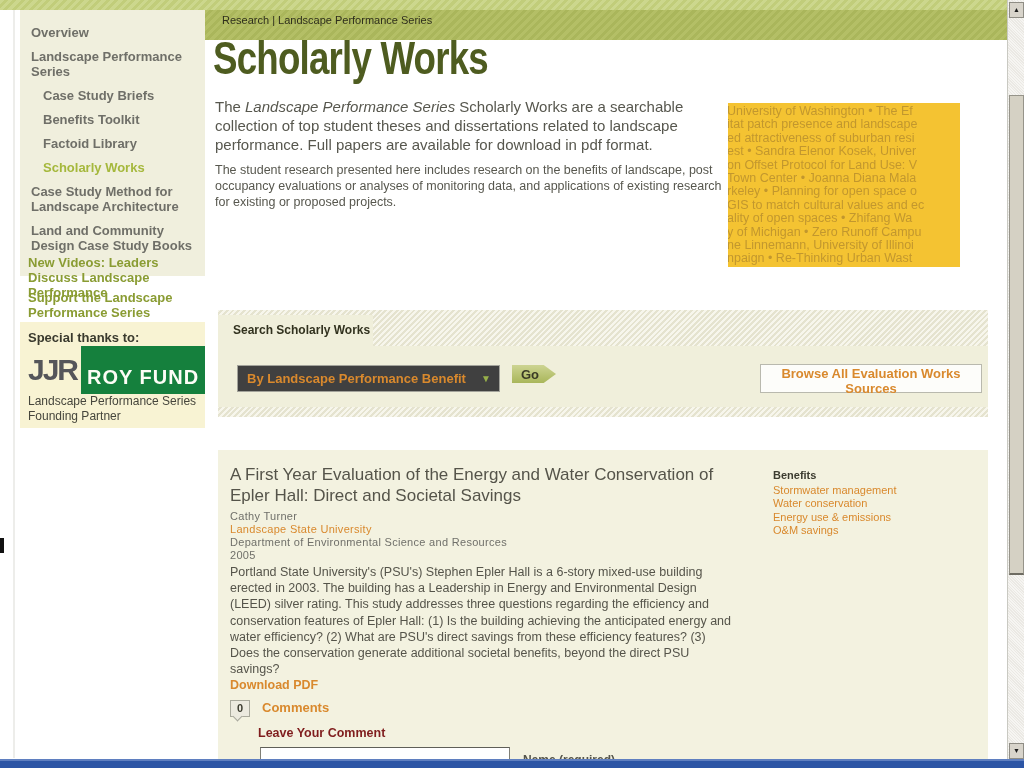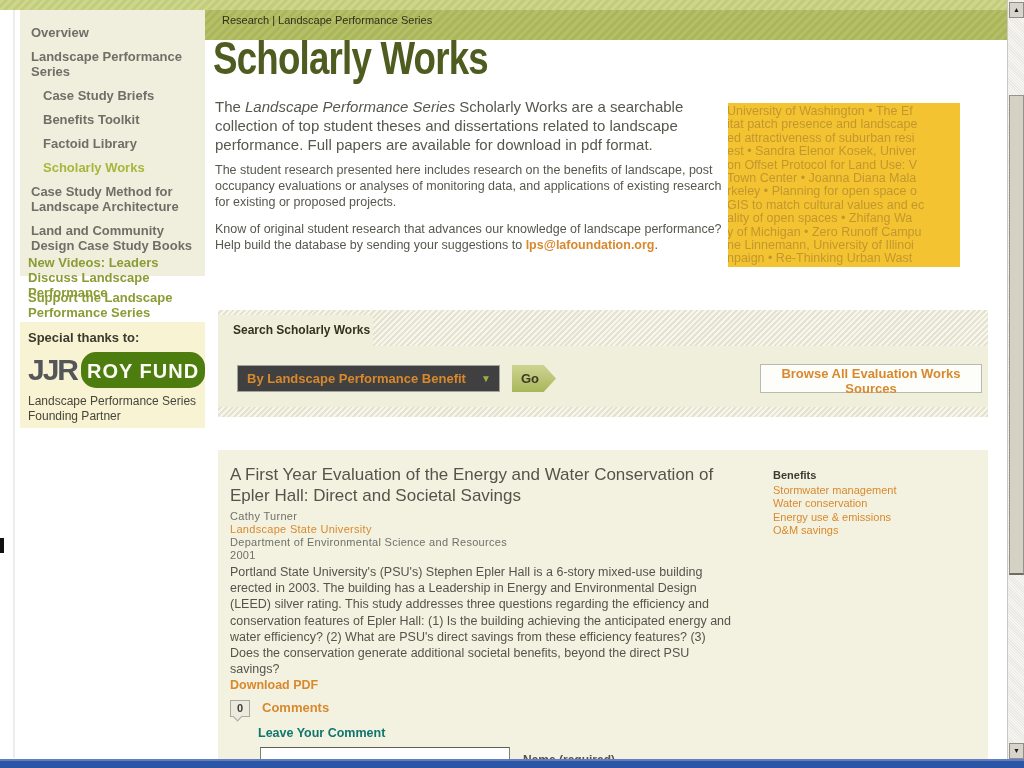--- a/index.html
+++ b/index.html
@@ -25,22 +25,22 @@
   .nav-item.active{color:#a5b83c;}
   .promo{position:absolute;left:28px;width:175px;font-size:13px;font-weight:bold;
     color:#8a9c33;line-height:15px;cursor:pointer;text-decoration:none;display:block;}
   .promo.p1{top:255px;}
   .promo.p2{top:290px;}
   .thanks{position:absolute;left:20px;top:322px;width:185px;height:106px;
     background:#f8f3d3;box-sizing:border-box;padding:8px 8px 6px 8px;}
   .thanks-head{font-size:13px;font-weight:bold;color:#3a3a2e;}
   .logo{margin-top:8px;display:flex;align-items:center;height:34px;}
   .logo-jjr{font-size:30px;font-weight:900;color:#55565a;letter-spacing:-2px;margin-right:4px;}
-  .logo-roy{background:#4d7c0f;color:#fdfdf6;font-size:20px;font-weight:bold;
-    padding:8px 6px 5px 6px;letter-spacing:1px;white-space:nowrap;border-radius:15px;}
+  .logo-roy{background:#15803d;color:#fdfdf6;font-size:20px;font-weight:bold;
+    padding:20px 6px 5px 6px;letter-spacing:1px;white-space:nowrap;}
   .thanks-cap{margin-top:7px;font-size:12px;color:#46463c;line-height:15px;}
 
   
   h1.title{position:absolute;left:213px;top:30px;margin:0;font-size:47px;font-weight:bold;
     color:#4e5c20;letter-spacing:-1px;transform:scaleX(0.78);transform-origin:left top;white-space:nowrap;}
   .intro1{position:absolute;left:215px;top:97px;width:512px;margin:0;font-size:15px;
     line-height:19px;color:#57574e;}
   .intro2{position:absolute;left:215px;top:162px;width:516px;margin:0;font-size:12.5px;
     line-height:16px;color:#57574e;}
   .intro3{position:absolute;left:215px;top:221px;width:512px;margin:0;font-size:12.5px;
@@ -56,21 +56,21 @@
   .search-wrap{position:absolute;left:218px;top:310px;width:770px;height:107px;
     background:repeating-linear-gradient(135deg,#f7f6ec 0 2px,#e5e3cf 2px 4px);}
   .search-tab{position:absolute;left:0;top:5px;width:155px;height:31px;background:#f0efdb;
     font-size:12px;font-weight:bold;color:#32321f;line-height:31px;padding-left:15px;box-sizing:border-box;}
   .search-body{position:absolute;left:0;top:36px;width:770px;height:61px;background:#f0efdb;}
   .dropdown{position:absolute;left:19px;top:19px;width:263px;height:27px;background:#404040;
     border:1px solid #a3a39b;box-sizing:border-box;display:flex;align-items:center;
     justify-content:space-between;padding:0 8px 0 9px;cursor:pointer;}
   .dropdown .dd-text{font-size:13px;font-weight:bold;color:#d9892d;white-space:nowrap;}
   .dd-arrow{font-size:10px;color:#98b04a;}
-  .go{position:absolute;left:294px;top:19px;width:44px;height:27px;border:0;cursor:pointer;
+  .go{position:absolute;left:294px;top:19px;width:44px;height:18px;border:0;cursor:pointer;
     background:linear-gradient(#cdd492,#a9b65a);
     clip-path:polygon(0 0,72% 0,100% 50%,72% 100%,0 100%);
     font-family:"Liberation Sans",sans-serif;font-size:13px;font-weight:bold;color:#3a3a26;
     text-align:left;padding-left:9px;}
   .browse{position:absolute;left:542px;top:18px;width:222px;height:29px;background:#fdfdfa;
     border:1px solid #b9b9ae;cursor:pointer;font-family:"Liberation Sans",sans-serif;
     font-size:13px;font-weight:bold;color:#d9892d;}
 
   
   .article{position:absolute;left:218px;top:450px;width:770px;height:318px;background:#f3f2e0;}
@@ -87,21 +87,21 @@
     line-height:16.2px;color:#55544a;}
   .dl{position:absolute;left:12px;top:228px;font-size:12.5px;font-weight:bold;color:#d9892d;cursor:pointer;}
   .comments-row{position:absolute;left:12px;top:250px;display:flex;align-items:flex-start;}
   .badge{position:relative;display:inline-block;min-width:14px;height:15px;background:#eceadf;
     border:1px solid #a9a99c;font-size:11px;font-weight:bold;color:#3c3c30;text-align:center;
     line-height:15px;padding:0 2px;}
   .badge::after{content:"";position:absolute;left:3px;bottom:-4px;width:6px;height:6px;
     background:#eceadf;border-right:1px solid #a9a99c;border-bottom:1px solid #a9a99c;
     transform:rotate(45deg);}
   .c-label{margin-left:12px;font-size:13px;font-weight:bold;color:#d9892d;cursor:pointer;}
-  .leave{position:absolute;left:40px;top:276px;font-size:12.5px;font-weight:bold;color:#0f766e;}
+  .leave{position:absolute;left:40px;top:276px;font-size:12.5px;font-weight:bold;color:#7f1d1d;}
   .comment-input{position:absolute;left:42px;top:297px;width:250px;height:24px;background:#fff;
     border:1px solid #7f7f76;border-top-color:#5f5f58;box-sizing:border-box;}
   .name-label{position:absolute;left:305px;top:303px;font-size:12px;font-weight:bold;color:#55554b;}
 
   
   .scrollbar{position:absolute;left:1007px;top:0;width:17px;height:768px;border-left:1px solid #c9c9c2;
     background:repeating-linear-gradient(45deg,#f6f5f2 0 1px,#ebe9e4 1px 2px);}
   .sb-btn{position:absolute;left:1px;width:15px;height:16px;background:#d8d4cb;
     border:1px solid #8f8d85;box-sizing:border-box;font-size:7px;color:#1c1c1c;
     text-align:center;line-height:14px;cursor:pointer;}
@@ -146,21 +146,20 @@
       <span class="logo-jjr">JJR</span>
       <span class="logo-roy">ROY FUND</span>
     </div>
     <div class="thanks-cap">Landscape Performance Series Founding Partner</div>
   </div>
 
   <h1 class="title">Scholarly Works</h1>
 
   <p class="intro1"><span>The </span><i>Landscape Performance Series</i><span> Scholarly Works are a searchable collection of top student theses and dissertations related to landscape performance. Full papers are available for download in pdf format.</span></p>
   <p class="intro2">The student research presented here includes research on the benefits of landscape, post occupancy evaluations or analyses of monitoring data, and applications of existing research for existing or proposed projects.</p>
-  <p class="intro3"><span>Know of original student research that advances our knowledge of landscape performance? Help build the database by sending your suggestions to </span><a class="mail">lps@lafoundation.org</a><span>.</span></p>
 
   <div class="ticker" id="ticker" style="background: rgb(244, 195, 50); color: rgb(194, 151, 46);">
     <div>University of Washington • The Ef</div>
     <div>itat patch presence and landscape</div>
     <div>ed attractiveness of suburban resi</div>
     <div>est • Sandra Elenor Kosek, Univer</div>
     <div>on Offset Protocol for Land Use: V</div>
     <div> Town Center • Joanna Diana Mala</div>
     <div>rkeley • Planning for open space o</div>
     <div>GIS to match cultural values and ec</div>
@@ -180,21 +179,21 @@
       <button class="go">Go</button>
       <button class="browse">Browse All Evaluation Works Sources</button>
     </div>
   </div>
 
   <div class="article">
     <div class="a-title">A First Year Evaluation of the Energy and Water Conservation of Epler Hall: Direct and Societal Savings</div>
     <div class="a-author">Cathy Turner</div>
     <a class="a-univ">Landscape State University</a>
     <div class="a-dept">Department of Environmental Science and Resources</div>
-    <div class="a-year">2001</div>
+    <div class="a-year">2005</div>
 
     <div class="benefits">
       <div class="b-head">Benefits</div>
       <a>Stormwater management</a>
       <a>Water conservation</a>
       <a>Energy use &amp; emissions</a>
       <a>O&amp;M savings</a>
     </div>
 
     <p class="abstract">Portland State University's (PSU's) Stephen Epler Hall is a 6-story mixed-use building erected in 2003. The building has a Leadership in Energy and Environmental Design (LEED) silver rating. This study addresses three questions regarding the efficiency and conservation features of Epler Hall: (1) Is the building achieving the anticipated energy and water efficiency? (2) What are PSU's direct savings from these efficiency features? (3) Does the conservation generate additional societal benefits, beyond the direct PSU savings?</p>

